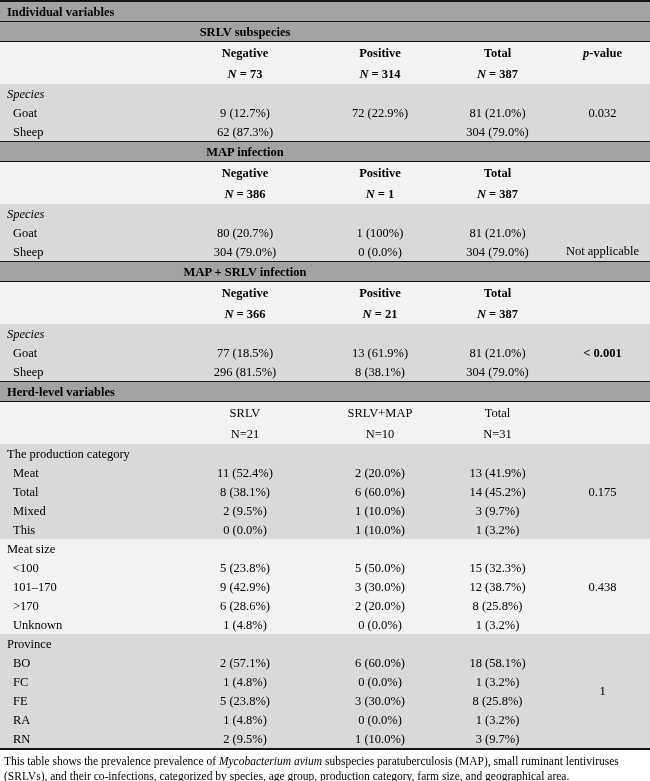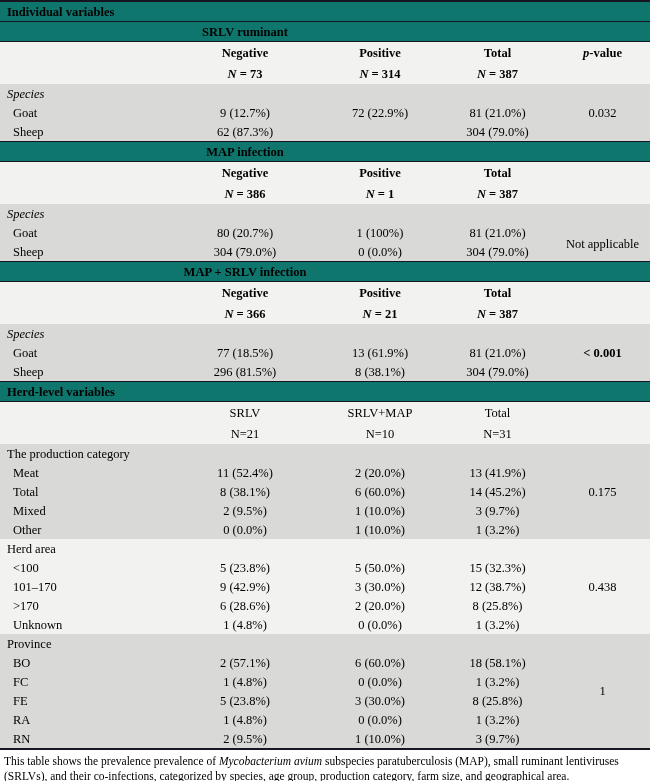--- a/index.html
+++ b/index.html
@@ -6,26 +6,26 @@
   body { width:650px; font-family:"Liberation Serif", serif; color:#000; }
   .tbl { width:650px; border-collapse:collapse; table-layout:fixed;
          border-top:2.5px solid #161620; }
   .tbl td { height:19px; padding:0 4px; font-size:12.5px; line-height:1.12;
             text-align:center; vertical-align:middle; }
   .tbl tr.hdr td { height:21px; }
   .lbl { text-align:left !important; padding-left:7px !important; }
   .ind { padding-left:13px !important; }
   .b  { font-weight:bold; }
   .it { font-style:italic; }
-  tr.blue  td { background:#0f766e;margin-top:22px; }
+  tr.blue  td { background:#a3a3a3;margin-top:22px; }
   tr.light td, td.bg-light { background:#f2f2f0; }
   tr.gray  td, td.bg-gray  { background:#d9d9d7; }
   tr.bb td, td.bb { border-bottom:1.5px solid #161620; }
   tr.bbt td, td.bbt { border-bottom:2.5px solid #161620; }
-  td.vbot { vertical-align:bottom; padding-bottom:10px; }
+  td.vbot { vertical-align:bottom; padding-bottom:3px; }
   .footnote { width:642px; padding:4px 4px 2px 4px; font-size:11.5px; line-height:1.28; }
 </style>
 </head>
 <body>
 
 <table class="tbl">
   <colgroup>
     <col style="width:170px">
       <col style="width:150px">
       <col style="width:120px">
@@ -33,21 +33,21 @@
       <col style="width:95px">
   </colgroup>
 
   <tbody>
       <tr class="blue bb">
     <td colspan="5" class="lbl b">Individual variables</td>
   </tr>
 
   <tr class="blue bb">
     <td class="lbl"></td>
-    <td class="b" style="white-space:nowrap">SRLV ruminant</td>
+    <td class="b" style="white-space:nowrap">SRLV subspecies</td>
     <td></td>
     <td></td>
     <td></td>
   </tr>
   <tr class="light hdr">
     <td class="lbl"></td>
     <td class="b">Negative</td>
     <td class="b">Positive</td>
     <td class="b">Total</td>
     <td class="b"><span class="it">p</span><span>-value</span></td>
@@ -198,28 +198,28 @@
     <td>6 (60.0%)</td>
     <td>14 (45.2%)</td>
   </tr>
   <tr class="gray">
     <td class="lbl ind">Mixed</td>
     <td>2 (9.5%)</td>
     <td>1 (10.0%)</td>
     <td>3 (9.7%)</td>
   </tr>
   <tr class="gray">
-    <td class="lbl ind">Other</td>
+    <td class="lbl ind">This</td>
     <td>0 (0.0%)</td>
     <td>1 (10.0%)</td>
     <td>1 (3.2%)</td>
   </tr>
 
   <tr class="light">
-    <td class="lbl">Herd area</td>
+    <td class="lbl">Meat size</td>
     <td></td>
     <td></td>
     <td></td>
     <td rowspan="5" class="bg-light">0.438</td>
   </tr>
   <tr class="light">
     <td class="lbl ind">&lt;100</td>
     <td>5 (23.8%)</td>
     <td>5 (50.0%)</td>
     <td>15 (32.3%)</td>

